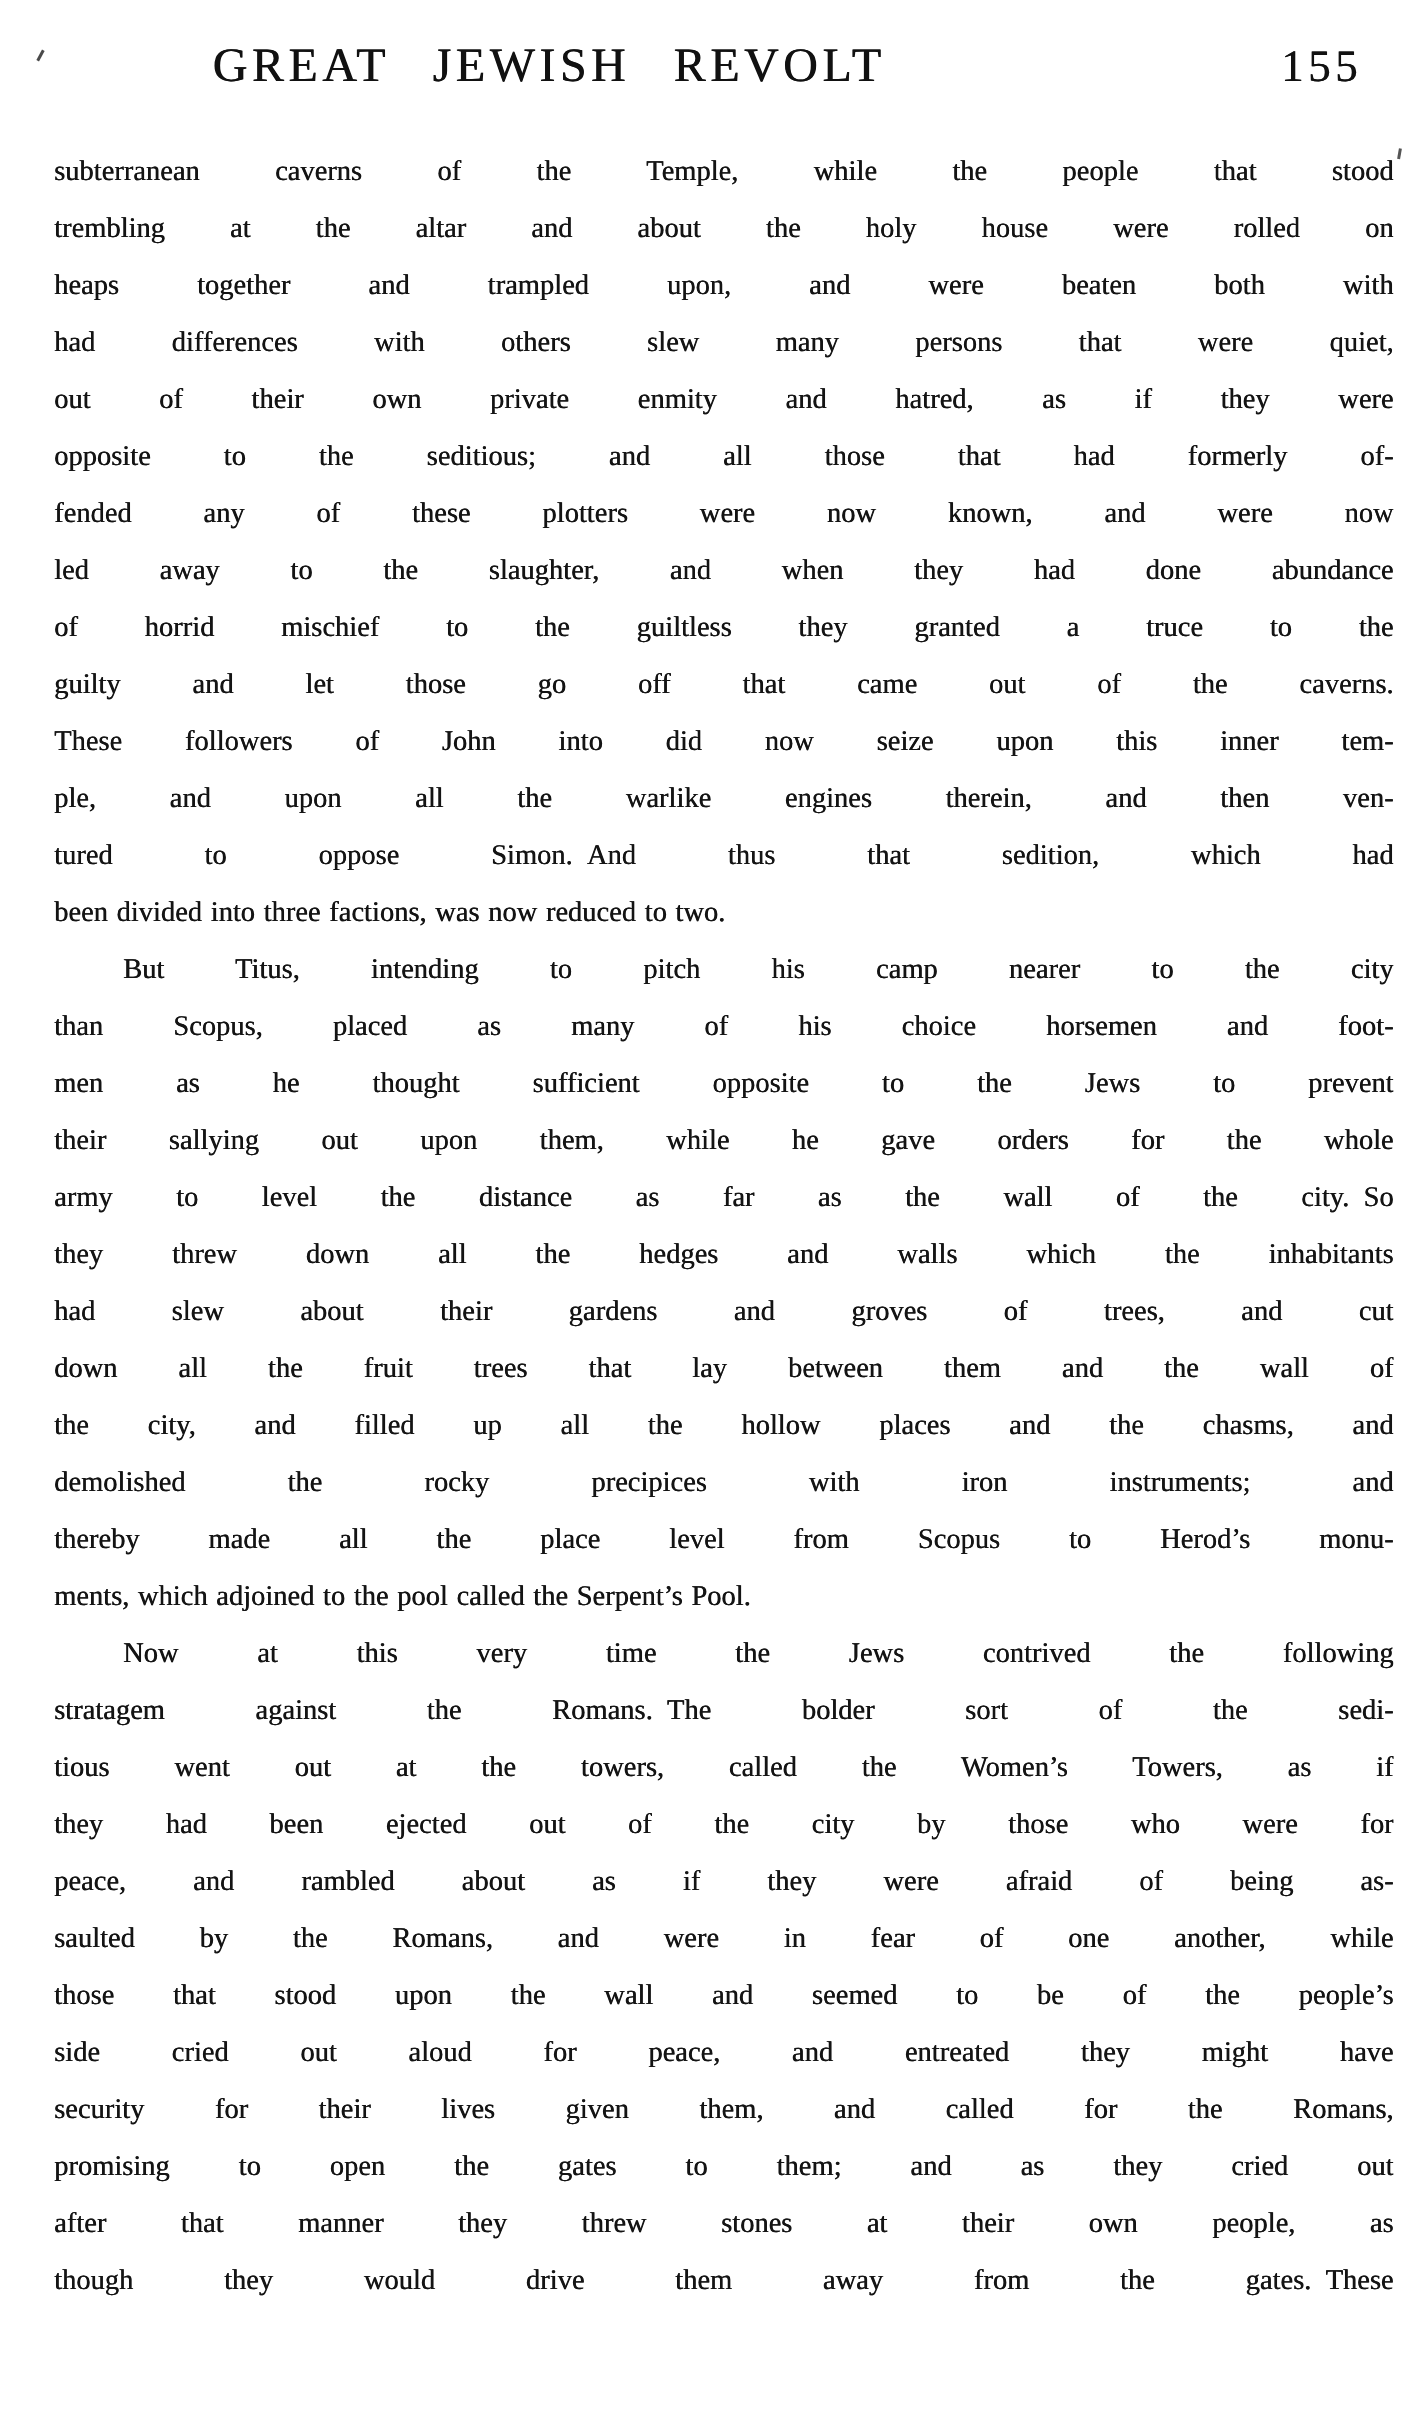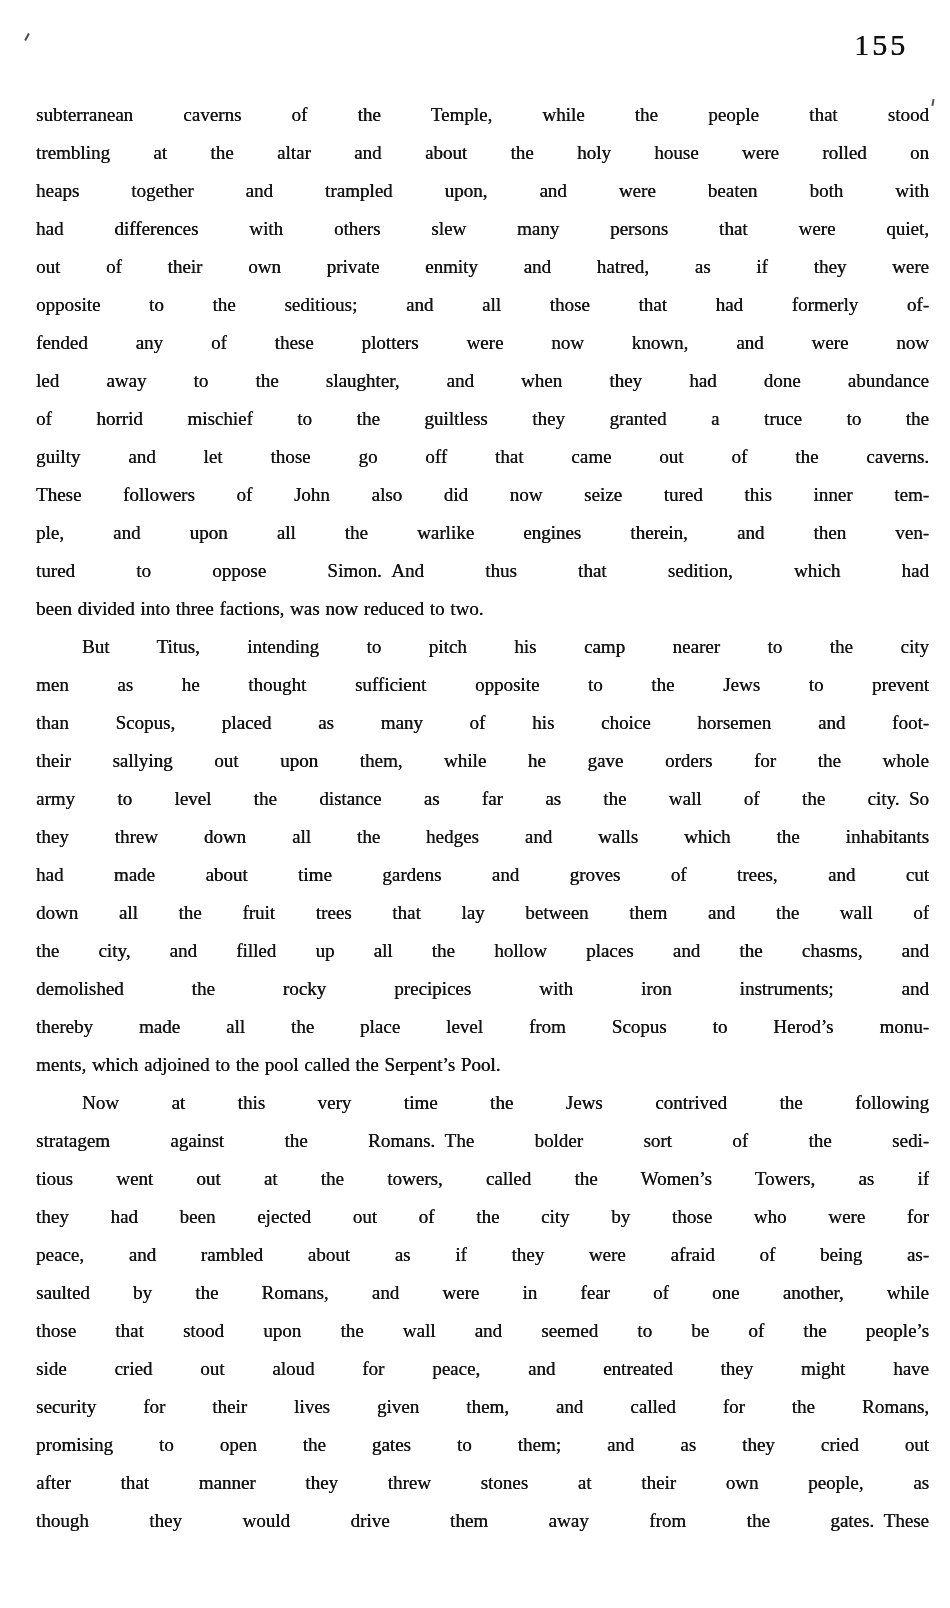--- a/index.html
+++ b/index.html
@@ -84,47 +84,48 @@
     height: 7px;
     transform: rotate(10deg);
     background: #555555;
   }
 </style>
 </head>
 <body>
 
 <div class="page">
   <div class="artifact artifact-top-left"></div>
+  <div class="running-title">GREAT JEWISH REVOLT</div>
   <div class="page-number">155</div>
   <div class="artifact artifact-right-line1"></div>
   <div class="text-block">
       <div class="paragraph">
         <div class="line">subterranean caverns of the Temple, while the people that stood</div>
         <div class="line">trembling at the altar and about the holy house were rolled on</div>
         <div class="line">heaps together and trampled upon, and were beaten both with</div>
         <div class="line">had differences with others slew many persons that were quiet,</div>
         <div class="line">out of their own private enmity and hatred, as if they were</div>
         <div class="line">opposite to the seditious; and all those that had formerly of-</div>
         <div class="line">fended any of these plotters were now known, and were now</div>
         <div class="line">led away to the slaughter, and when they had done abundance</div>
         <div class="line">of horrid mischief to the guiltless they granted a truce to the</div>
         <div class="line">guilty and let those go off that came out of the caverns.</div>
-        <div class="line">These followers of John also did now seize tured this inner tem-</div>
+        <div class="line">These followers of John into did now seize upon this inner tem-</div>
         <div class="line">ple, and upon all the warlike engines therein, and then ven-</div>
         <div class="line">tured to oppose Simon. And thus that sedition, which had</div>
         <div class="line line-left">been divided into three factions, was now reduced to two.</div>
       </div>
       <div class="paragraph indent">
         <div class="line">But Titus, intending to pitch his camp nearer to the city</div>
+        <div class="line">than Scopus, placed as many of his choice horsemen and foot-</div>
         <div class="line">men as he thought sufficient opposite to the Jews to prevent</div>
-        <div class="line">than Scopus, placed as many of his choice horsemen and foot-</div>
         <div class="line">their sallying out upon them, while he gave orders for the whole</div>
         <div class="line">army to level the distance as far as the wall of the city. So</div>
         <div class="line">they threw down all the hedges and walls which the inhabitants</div>
-        <div class="line">had made about time gardens and groves of trees, and cut</div>
+        <div class="line">had slew about their gardens and groves of trees, and cut</div>
         <div class="line">down all the fruit trees that lay between them and the wall of</div>
         <div class="line">the city, and filled up all the hollow places and the chasms, and</div>
         <div class="line">demolished the rocky precipices with iron instruments; and</div>
         <div class="line">thereby made all the place level from Scopus to Herod’s monu-</div>
         <div class="line line-left">ments, which adjoined to the pool called the Serpent’s Pool.</div>
       </div>
       <div class="paragraph indent">
         <div class="line">Now at this very time the Jews contrived the following</div>
         <div class="line">stratagem against the Romans. The bolder sort of the sedi-</div>
         <div class="line">tious went out at the towers, called the Women’s Towers, as if</div>

